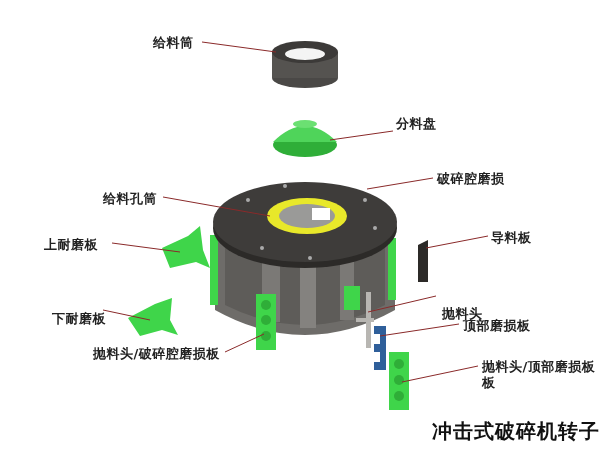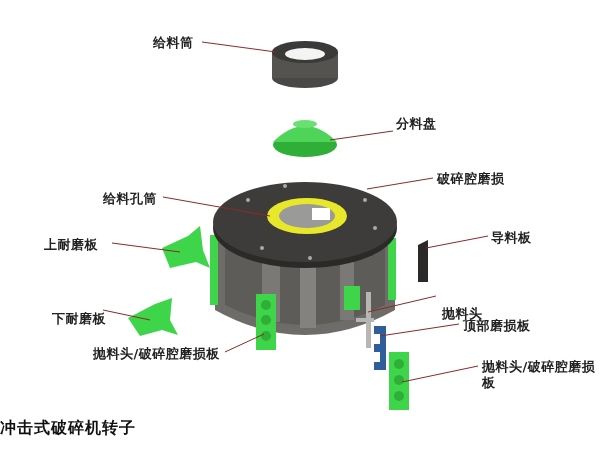--- a/index.html
+++ b/index.html
@@ -1,19 +1,19 @@
 <!DOCTYPE html>
 <html><head>
 <meta charset="utf-8">
 <style>
   html, body { margin:0; padding:0; }
   body { width:600px; height:450px; background:#ffffff; position:relative; overflow:hidden;
          font-family:"DejaVu Sans","Liberation Sans",sans-serif; }
   .lbl { position:absolute; font-size:13px; color:#222; white-space:nowrap; font-weight:bold; letter-spacing:0.5px; }
-  .caption { position:absolute; left:0; width:600px; top:418px; text-align:left; font-size:16px; font-weight:bold; color:#111; letter-spacing:1px; }
+  .caption { position:absolute; left:0; width:600px; top:418px; text-align:right; font-size:20px; font-weight:bold; color:#111; letter-spacing:1px; }
   svg.stage { position:absolute; left:0; top:0; }
 </style>
 </head>
 <body>
 
 <svg class="stage" width="600" height="450" viewBox="0 0 600 450">
 
   <g>
     <ellipse cx="305" cy="78" rx="33" ry="10" fill="#4a4846"></ellipse>
     <rect x="272" y="52" width="66" height="26" fill="#555350"></rect>
@@ -97,16 +97,16 @@
 <div class="lbl" style="left:153px;top:34px;">给料筒</div>
 <div class="lbl" style="left:396px;top:115px;">分料盘</div>
 <div class="lbl" style="left:437px;top:170px;">破碎腔磨损</div>
 <div class="lbl" style="left:103px;top:190px;">给料孔筒</div>
 <div class="lbl" style="left:44px;top:236px;">上耐磨板</div>
 <div class="lbl" style="left:491px;top:229px;text-align:right;">导料板</div>
 <div class="lbl" style="left:52px;top:310px;">下耐磨板</div>
 <div class="lbl" style="left:442px;top:289px;margin-top:16px;">抛料头</div>
 <div class="lbl" style="left:463px;top:317px;">顶部磨损板</div>
 <div class="lbl" style="left:93px;top:345px;">抛料头/破碎腔磨损板</div>
-<div class="lbl" style="left:482px;top:358px;">抛料头/破碎腔磨损</div>
+<div class="lbl" style="left:482px;top:358px;">抛料头/顶部磨损板</div>
 <div class="lbl" style="left:482px;top:374px;">板</div>
 
 <div class="caption">冲击式破碎机转子</div>
 
 </body></html>

